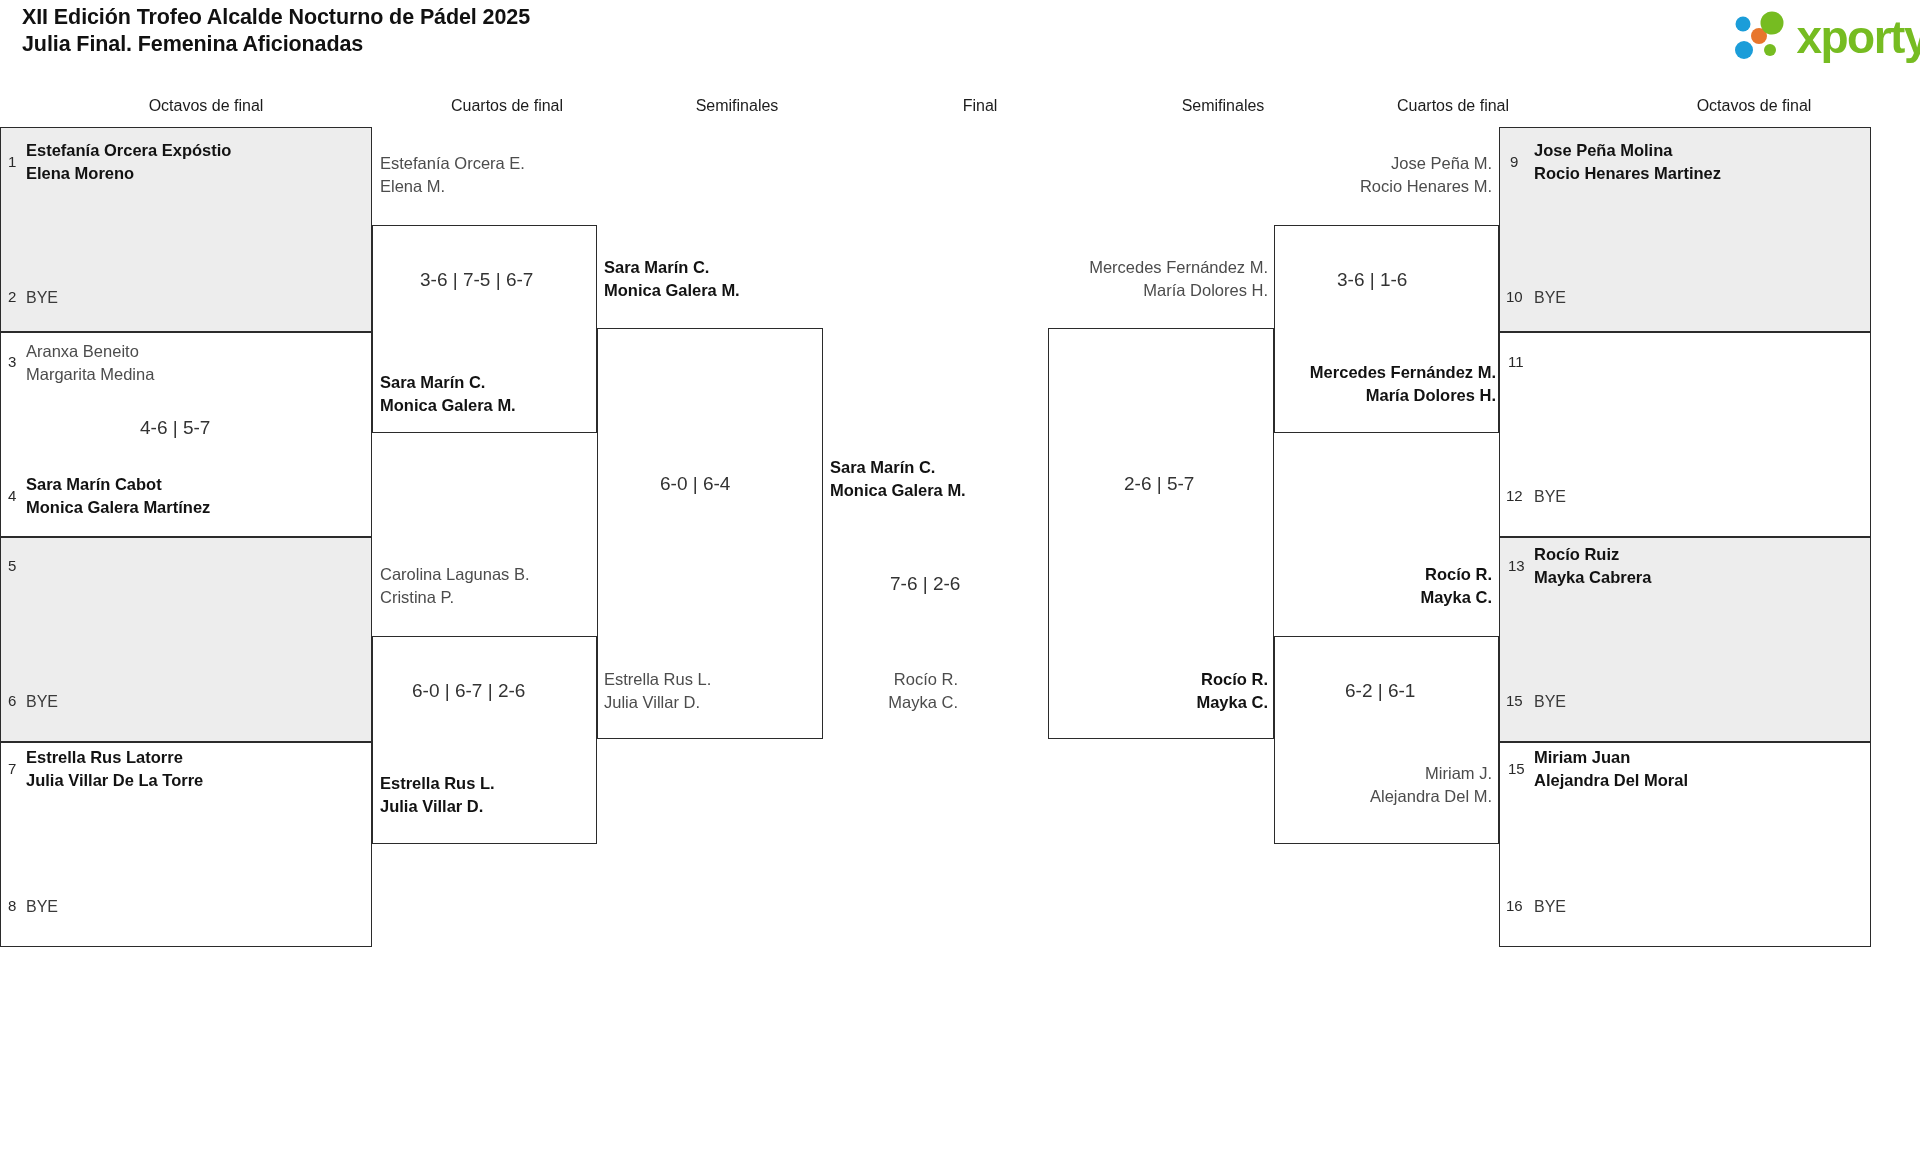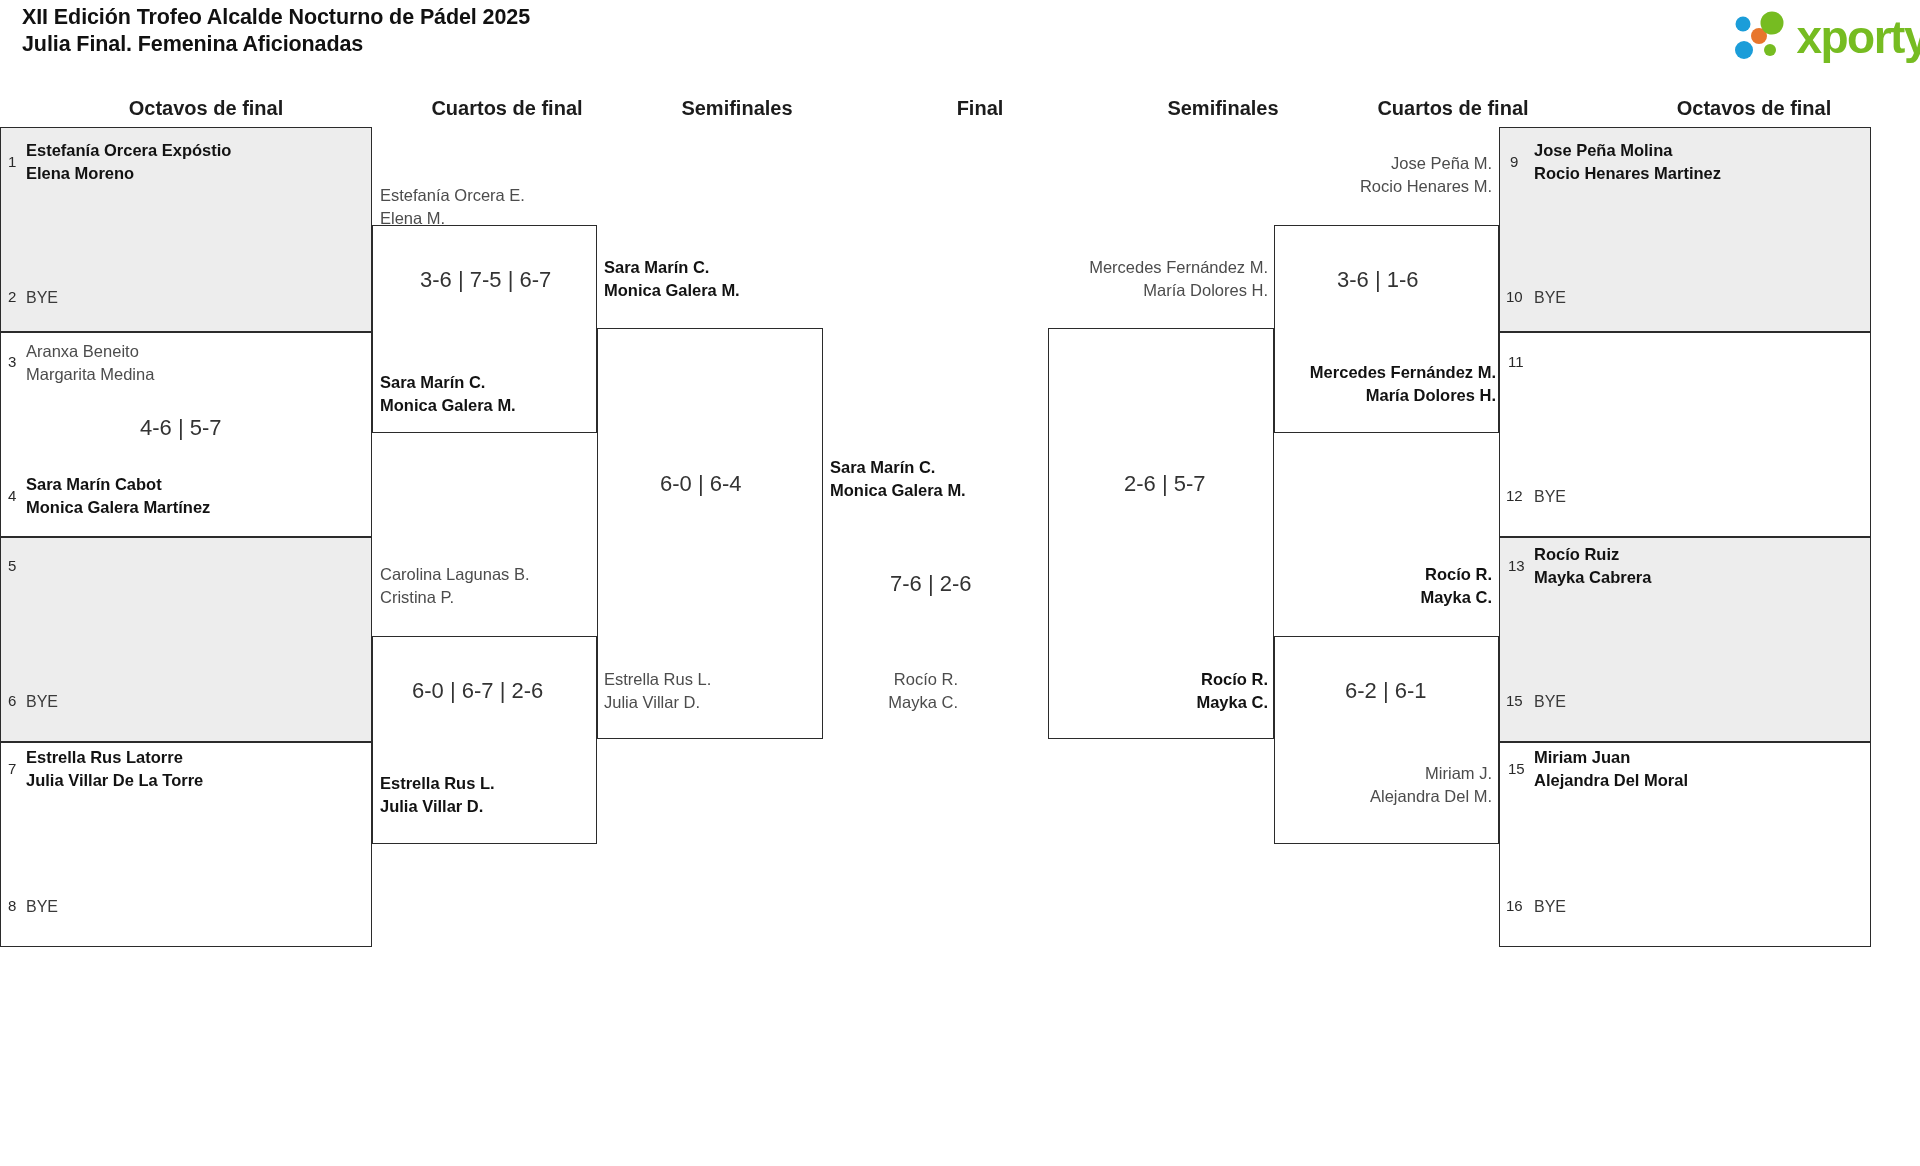--- a/index.html
+++ b/index.html
@@ -17,21 +17,21 @@
   #title-block { position:absolute; left:6px; top:4px; }
   .title-line { font-size:21.5px; font-weight:700; line-height:27px; letter-spacing:-0.1px; color:#111; white-space:nowrap; }
 
   #logo { position:absolute; right:8px; top:6px; height:62px; display:flex; align-items:center; gap:6px; }
   #logo-dots { width:58px; height:52px; position:relative; }
   #logo-word { font-size:46px; font-weight:700; color:#76bc21; letter-spacing:-1.5px; line-height:46px; }
 
   
   .stage-hdr {
     position:absolute; top:97px;
-    font-size:20px; font-weight:700; color:#1c1c1c;
+    font-size:16px; font-weight:400; color:#1c1c1c;
     text-align:center; white-space:nowrap;padding-left:40px;
   }
 
   
   #bracket { position:absolute; left:0; top:0; width:1920px; height:1166px; }
 
   
   .box { position:absolute; border:1px solid #2b2b2b; }
   .box.shaded { background:#ededed; }
   .box.plain  { background:#ffffff; }
@@ -42,21 +42,21 @@
     position:absolute; font-size:15px; color:#2a2a2a; line-height:17px;
   }
   .entry {
     position:absolute; font-size:16.5px; line-height:22.5px; white-space:nowrap;
   }
   .entry.win  { font-weight:700; color:#121212; }
   .entry.lose { font-weight:400; color:#4c4c4c; }
   .entry.bye  { font-weight:400; color:#3a3a3a; font-size:16px; }
 
   .score {
-    position:absolute; font-size:22px; color:#333; white-space:nowrap; line-height:20px;
+    position:absolute; font-size:19px; color:#333; white-space:nowrap; line-height:20px;
   }
 
   .nm { display:block; }
 </style>
 </head>
 <body>
 
 <div id="header">
   <div id="title-block">
     <div class="title-line">XII Edición Trofeo Alcalde Nocturno de Pádel 2025</div>
@@ -129,21 +129,21 @@
     <span class="nm">Estrella Rus Latorre</span>
     <span class="nm">Julia Villar De La Torre</span>
   </div>
 
   <div class="seed-num" style="left:8px;  top:897px;">8</div>
   <div class="entry bye" style="left:26px; top:896px;">
     <span class="nm">BYE</span>
   </div>
 
   <div class="box open" style="left:372px; top:225px; width:225px; height:208px;"></div>
-  <div class="entry lose" style="left:380px; top:152px;margin-top:32px;">
+  <div class="entry lose" style="left:380px; top:152px;">
     <span class="nm">Estefanía Orcera E.</span>
     <span class="nm">Elena M.</span>
   </div>
   <div class="score" style="left:420px; top:270px;">3-6 | 7-5 | 6-7</div>
   <div class="entry win" style="left:380px; top:371px;">
     <span class="nm">Sara Marín C.</span>
     <span class="nm">Monica Galera M.</span>
   </div>
 
   <div class="box open" style="left:372px; top:636px; width:225px; height:208px;"></div>

